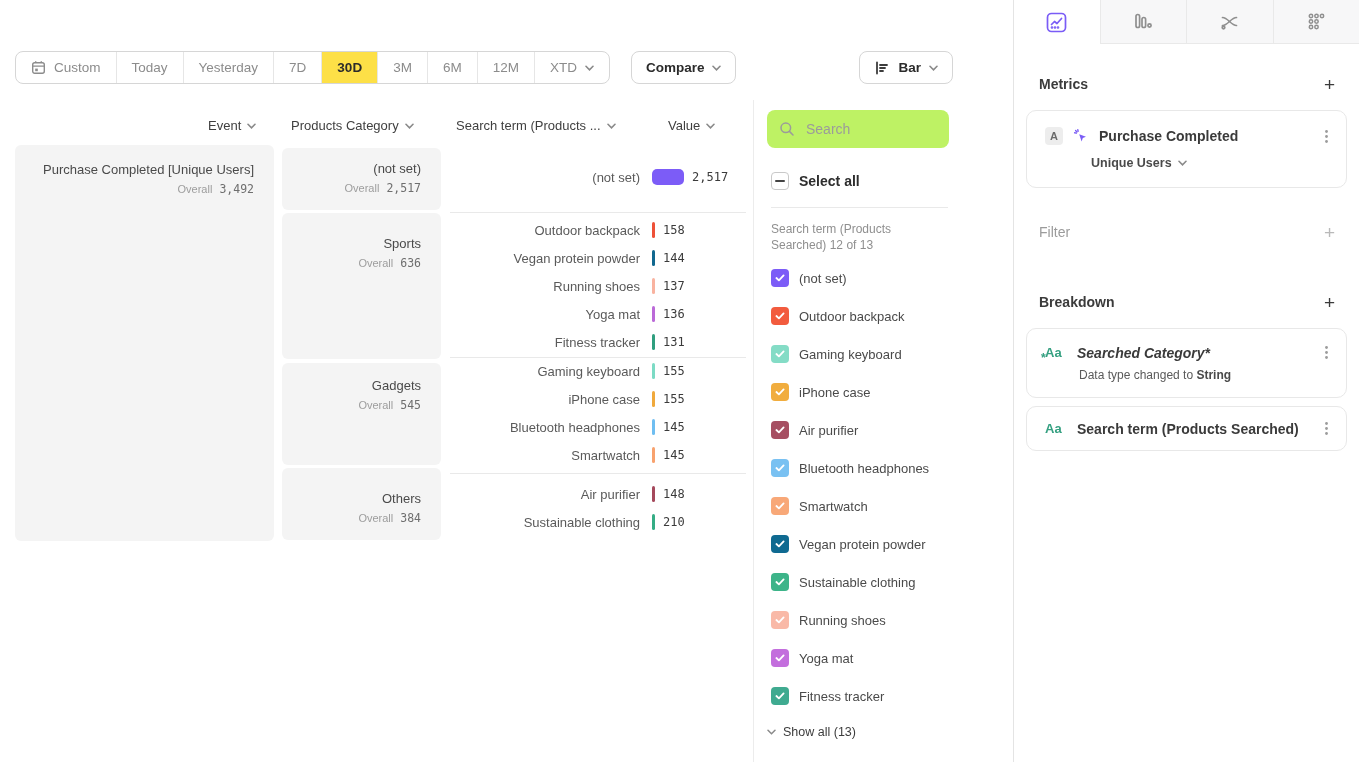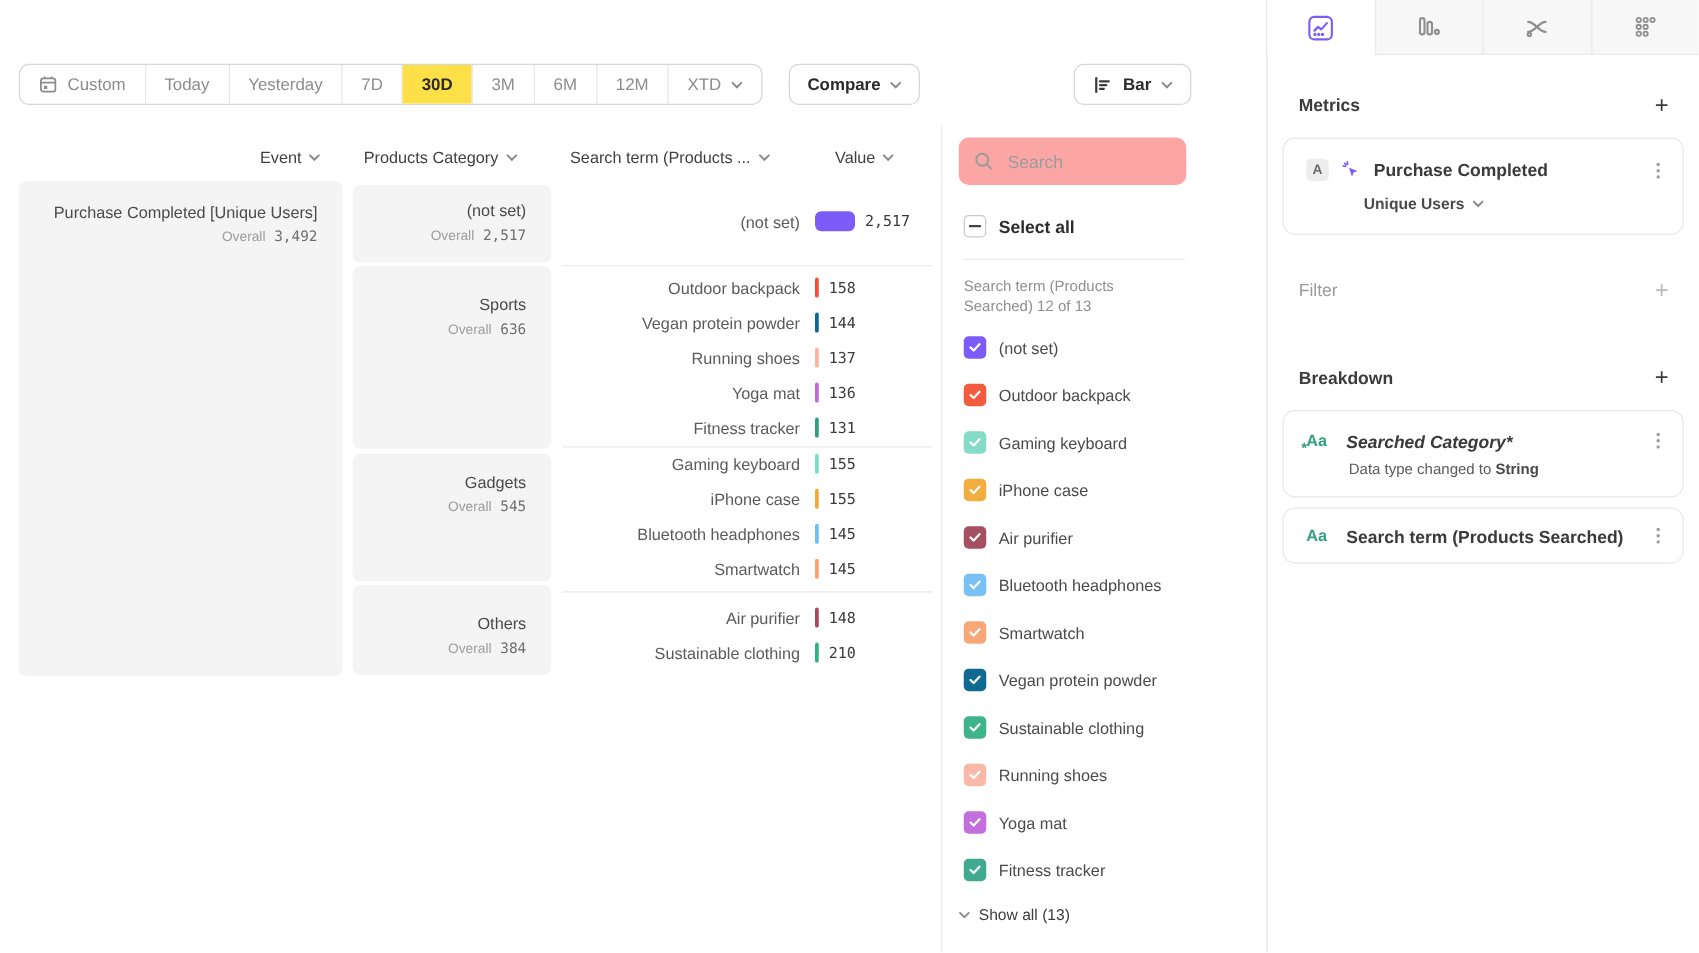--- a/index.html
+++ b/index.html
@@ -31,21 +31,21 @@
   .cat-cell{position:absolute;left:282px;width:159px;background:#f4f4f4;border-radius:6px;padding-right:20px;text-align:right;cursor:pointer}
 
   .term-row{position:absolute;left:450px;height:20px;display:flex;align-items:center}
   .term-label{width:190px;text-align:right;font-size:13px;color:#5a5a5a;white-space:nowrap}
   .term-bar{margin-left:12px;height:16px;flex:none}
   .term-value{margin-left:8px;font-family:"DejaVu Sans Mono",monospace;font-size:12px;color:#3b3b3b}
   .sep{position:absolute;left:450px;width:296px;height:1px;background:#e9e9e9}
 
   
   .filter-panel{position:absolute;left:753px;top:100px;width:260px;bottom:0;border-left:1px solid #ececec;padding:10px 0 0 13px}
-  .search-box{width:182px;height:38px;background:#fca5a5;border-radius:8px;display:flex;align-items:center;gap:9px;padding:0 12px;color:#9b9b9b}
+  .search-box{width:182px;height:38px;background:#bef264;border-radius:8px;display:flex;align-items:center;gap:9px;padding:0 12px;color:#9b9b9b}
   .search-box input{border:none;background:transparent;outline:none;font-size:14px;color:#3c3c3c;width:130px;font-family:inherit}
   .search-box input::placeholder{color:#9b9b9b}
   .select-all{display:flex;align-items:center;gap:10px;margin:24px 0 0 4px;cursor:pointer}
   .cb{width:18px;height:18px;border-radius:4px;flex:none;display:flex;align-items:center;justify-content:center}
   .cb.indet{background:#fff;border:1px solid #c9c9c9;color:#444}
   .select-all .lbl{font-size:14px;font-weight:700;color:#2d2d2d}
   .fdivider{width:177px;height:1px;background:#e9e9e9;margin:17px 0 0 4px}
   .flist-label{margin:13px 0 0 4px;font-size:12px;color:#8f8f8f;line-height:16px;width:162px}
   .flist{margin:16px 0 0 4px}
   .fitem{display:flex;align-items:center;gap:10px;height:18px;margin-bottom:20px;cursor:pointer}

